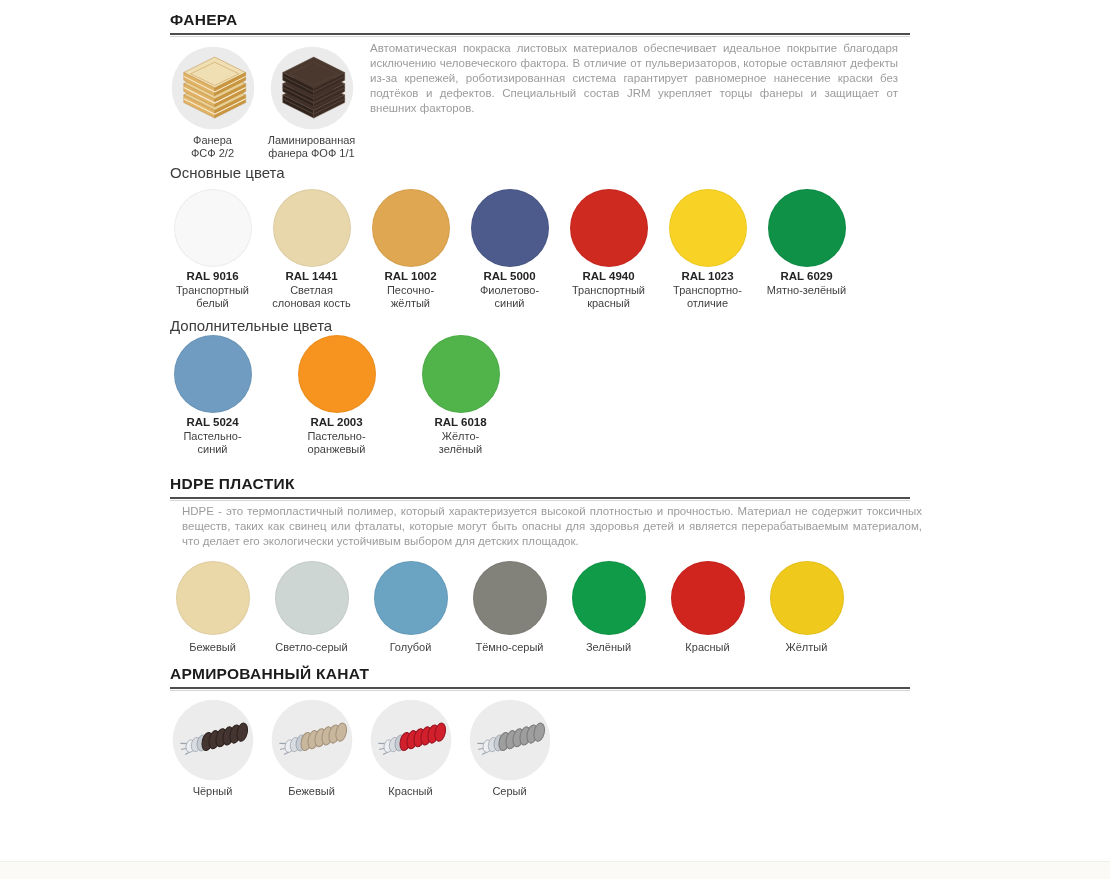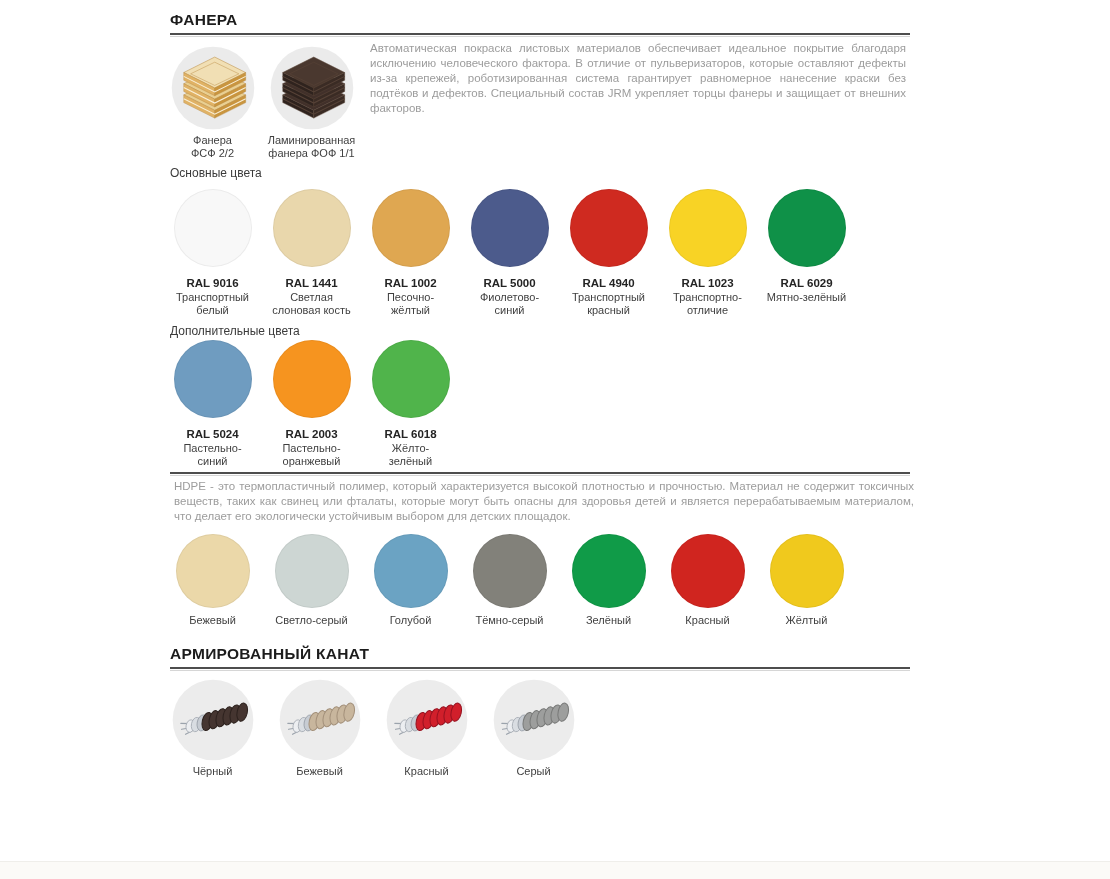--- a/index.html
+++ b/index.html
@@ -15,55 +15,55 @@
     letter-spacing:0.3px; line-height:18px;
   }
   .sec1 h2 { padding-top:11px; }
   .rule {
     margin-top:4px; height:4px; width:740px;
     background:linear-gradient(#4e4e4e 0 2px, #ffffff 2px 3px, #d6d6d6 3px 4px);
   }
 
   .para {
     font-size:11.5px; line-height:15px; color:#9c9c9c; text-align:justify;
-    white-space:pre-line; margin:4px;
-  }
-
-  .subtitle { font-size:12px; color:#3b3b3b; line-height:14px; }
+    white-space:pre-line; margin:12px;
+  }
+
+  .subtitle { font-size:15px; color:#3b3b3b; line-height:14px; }
 
   .row { display:flex; margin-left:-7px; }
   .sw-col { width:99px; flex:0 0 auto; text-align:center; }
   .sw-circle { border-radius:50%; margin:0 auto; box-shadow:inset 0 0 0 1px rgba(0,0,0,0.05); }
   .row-paint .sw-circle { width:78px; height:78px; }
   .row-plain .sw-circle { width:74px; height:74px; }
-  .sw-code { margin-top:10px; font-size:11.5px; font-weight:bold; color:#242424; line-height:13px; }
+  .sw-code { margin-top:3px; font-size:11.5px; font-weight:bold; color:#242424; line-height:13px; }
   .sw-name { margin-top:1px; font-size:11px; line-height:13px; color:#3f3f3f; white-space:pre-line; }
   .row-plain .sw-name { margin-top:6px; }
   .sw-icon { margin:0 auto; }
   .sw-icon svg { width:100%; height:100%; display:block; }
   .ply-row .sw-icon { width:86px; height:86px; }
   .rope-row .sw-icon { width:84px; height:84px; }
   .ply-row .sw-name, .rope-row .sw-name { margin-top:3px; }
 
   .ply-top { display:flex; margin-top:8px; min-height:116px; }
   .ply-samples { width:198px; flex:0 0 auto; }
   .ply-para { width:541px; margin-left:9px; margin-top:-4px; }
 
   .subtitle-main { margin-top:5px; }
   .row-main { margin-top:9px; min-height:123px; }
   .subtitle-add { margin-top:7px; }
-  .row-add { margin-top:2px; min-height:123px; }
+  .row-add { margin-top:2px; min-height:123px;gap:25px; }
 
   .sec2 h2 { margin-top:17px; }
   .hdpe-para { margin-top:3px; width:740px; }
   .row-hdpe { margin-top:10px; min-height:93px; }
 
-  .sec3 h2 { margin-top:18px; }
+  .sec3 h2 { margin-top:11px; }
   .rope-top { display:flex; margin-top:7px; min-height:100px; }
-  .rope-samples { width:396px; flex:0 0 auto;gap:8px; }
+  .rope-samples { width:396px; flex:0 0 auto; }
   .rope-para { width:356px; margin-left:-4px; }
 
   .footnote { margin-top:38px; font-size:11.5px; color:#a6a6a6; line-height:14px; }
 
   .bottom-strip {
     position:absolute; left:0; bottom:0; width:1110px; height:17px;
     background:#fbfaf7; border-top:1px solid #efeeea;
   }
 </style>
 </head>
@@ -199,20 +199,21 @@
         <div class="sw-col">
           <div class="sw-circle" style="background: rgb(80, 180, 75);"></div>
           <div class="sw-code">RAL 6018</div>
           <div class="sw-name">Жёлто-
 зелёный</div>
         </div>
       </div>
   </section>
 
   <section class="sec2">
+    <h2 class="sec-title">HDPE ПЛАСТИК</h2>
     <div class="rule"></div>
     <p class="para hdpe-para">HDPE - это термопластичный полимер, который характеризуется высокой плотностью и прочностью. Материал не содержит токсичных веществ, таких как свинец или фталаты, которые могут быть опасны для здоровья детей и является перерабатываемым материалом, что делает его экологически устойчивым выбором для детских площадок.</p>
     <div class="row row-plain row-hdpe">
         <div class="sw-col">
           <div class="sw-circle" style="background: rgb(235, 216, 169);"></div>
           <div class="sw-name">Бежевый</div>
         </div>
         <div class="sw-col">
           <div class="sw-circle" style="background: rgb(205, 214, 211);"></div>
           <div class="sw-name">Светло-серый</div>

